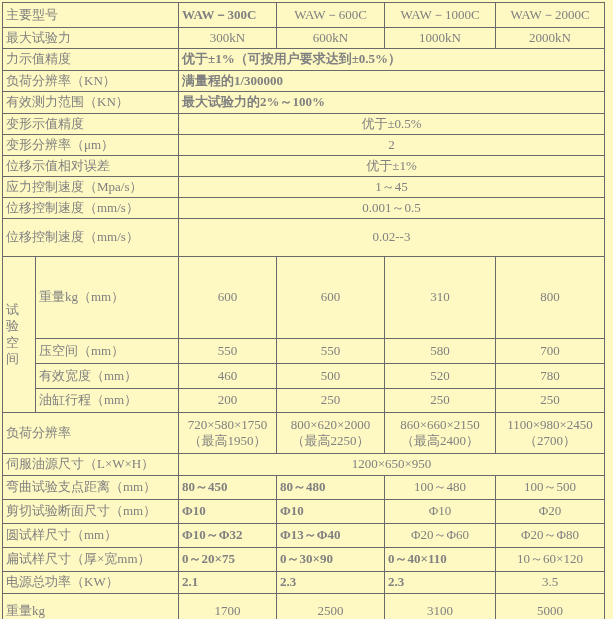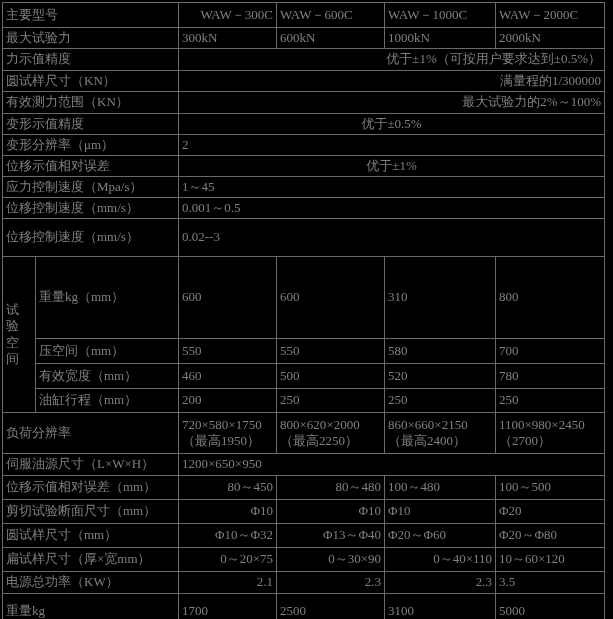--- a/index.html
+++ b/index.html
@@ -4,21 +4,21 @@
 <style>
   html, body {
     margin: 0;
     padding: 0;
     background: #ffffff;
     width: 613px;
   }
   .page {
     width: 613px;
     height: 619px;
-    background: #000000;
+    background: #fef9c3;
     overflow: hidden;
   }
   table.spec {
     border-collapse: collapse;
     table-layout: fixed;
     margin: 2px 0 0 2px;
     width: 602px;
     color: #808080;
     font-family: "Liberation Serif", "DejaVu Serif", serif;
   }
@@ -29,22 +29,22 @@
     font-size: 13px;
     line-height: 1.25;
     overflow: hidden;
     word-break: break-all;
   }
   td.lbl {
     text-align: left;
     font-size: 14px;
     padding-left: 4px;
   }
-  td.c { }
-  td.l { text-align: right; }
+  td.c { text-align: center; }
+  td.l { text-align: left; font-weight: bold; }
   td.top { vertical-align: top; }
   td.vtext {
     vertical-align: top;
     text-align: left;
     white-space: pre-line;
     font-size: 14px;
     line-height: 1.45;
     padding-top: 4px;
   }
   td.pre {
@@ -84,21 +84,21 @@
       <td class="c">1000kN</td>
       <td class="c">2000kN</td>
     </tr>
 
     <tr style="height:22px">
       <td class="lbl" colspan="2">力示值精度</td>
       <td class="l lbl" colspan="4">优于±1%（可按用户要求达到±0.5%）</td>
     </tr>
 
     <tr style="height:21px">
-      <td class="lbl" colspan="2">圆试样尺寸（KN）</td>
+      <td class="lbl" colspan="2">负荷分辨率（KN）</td>
       <td class="l lbl" colspan="4">满量程的1/300000</td>
     </tr>
 
     <tr style="height:22px">
       <td class="lbl" colspan="2">有效测力范围（KN）</td>
       <td class="l lbl" colspan="4">最大试验力的2%～100%</td>
     </tr>
 
     <tr style="height:21px">
       <td class="lbl" colspan="2">变形示值精度</td>
@@ -177,21 +177,21 @@
       <td class="c pre">1100×980×2450
 （2700）</td>
     </tr>
 
     <tr style="height:22px">
       <td class="lbl" colspan="2">伺服油源尺寸（L×W×H）</td>
       <td class="c" colspan="4">1200×650×950</td>
     </tr>
 
     <tr style="height:24px">
-      <td class="lbl" colspan="2">位移示值相对误差（mm）</td>
+      <td class="lbl" colspan="2">弯曲试验支点距离（mm）</td>
       <td class="l">80～450</td>
       <td class="l">80～480</td>
       <td class="c">100～480</td>
       <td class="c">100～500</td>
     </tr>
 
     <tr style="height:24px">
       <td class="lbl" colspan="2">剪切试验断面尺寸（mm）</td>
       <td class="l">Φ10</td>
       <td class="l">Φ10</td>

